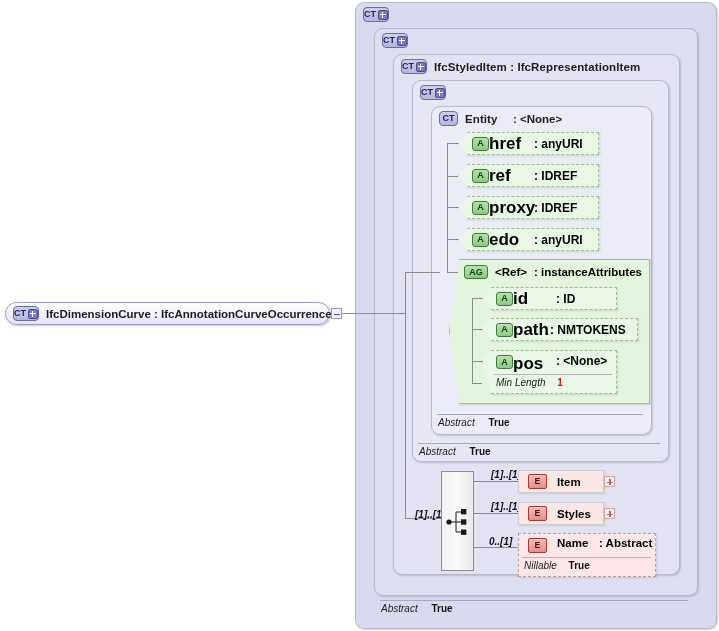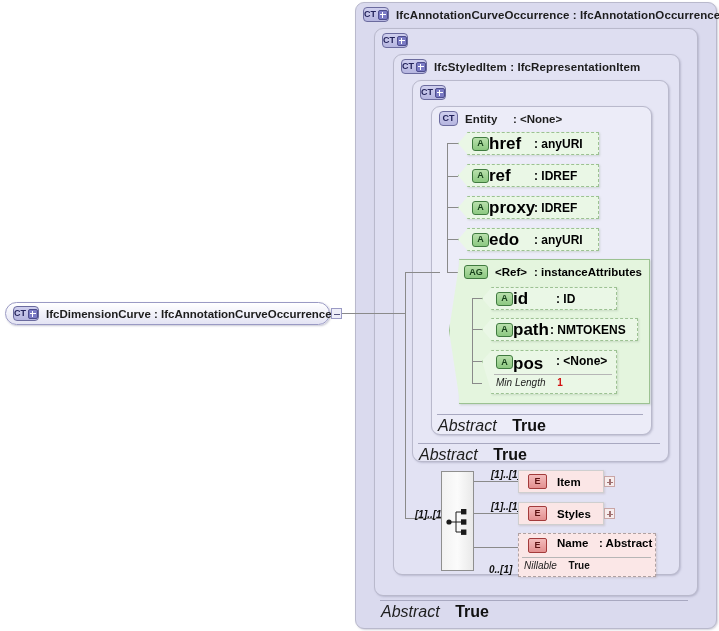--- a/index.html
+++ b/index.html
@@ -191,39 +191,38 @@
     background:linear-gradient(90deg,#f2f2f2,#fbfbfb,#e9e9e9);
     border:1px solid #8f8f8f;
   }
 
   
   .ln{position:absolute;background:#8a8a8a;}
   .lnh{height:1px;}
   .lnv{width:1px;}
 
   
-  .absrow{position:absolute;white-space:nowrap;font-size:16px;text-align:center;}
+  .absrow{position:absolute;white-space:nowrap;font-size:10px;text-align:center;}
   .absrow .k{font-style:italic;color:#1d1d1d;}
   .absrow .v{font-weight:bold;margin-left:11px;color:#111;}
   .absline{position:absolute;height:1px;background:#a8a8c0;}
 
   .mult{position:absolute;font-style:italic;font-size:10px;font-weight:bold;color:#111;white-space:nowrap;}
 </style>
 </head>
 <body>
 
 <div class="ctbox l1" style="left:355px;top:2px;width:362px;height:627px;"></div>
 <div class="ctbox l2" style="left:374px;top:28px;width:324px;height:568px;"></div>
 <div class="ctbox l3" style="left:393px;top:54px;width:287px;height:521px;"></div>
 <div class="ctbox l4" style="left:412px;top:80px;width:257px;height:382px;"></div>
 <div class="ctbox l5" style="left:431px;top:106px;width:221px;height:329px;"></div>
 
 <div class="cthead" style="left:363px;top:5px;height:19px;">
   <span class="icon-ct">CT<i class="pl"></i></span>
-  <span class="ttl">IfcAnnotationCurveOccurrence : IfcAnnotationOccurrence</span>
 </div>
 
 <div class="cthead" style="left:382px;top:31px;height:19px;">
   <span class="icon-ct">CT<i class="pl"></i></span>
 </div>
 
 <div class="cthead" style="left:401px;top:57px;height:19px;">
   <span class="icon-ct">CT<i class="pl"></i></span>
   <span class="ttl">IfcStyledItem : IfcRepresentationItem</span>
 </div>
@@ -374,21 +373,21 @@
 <div class="ln lnh" style="left:474px;top:481px;width:44px;"></div>
 <div class="ln lnh" style="left:474px;top:513px;width:44px;"></div>
 <div class="ln lnh" style="left:474px;top:547px;width:44px;"></div>
 
 <div class="mult" style="left:491px;top:469px;">
   <span>[1]..[1]</span>
 </div>
 <div class="mult" style="left:491px;top:501px;">
   <span>[1]..[1]</span>
 </div>
-<div class="mult" style="left:489px;top:564px;">
+<div class="mult" style="left:489px;top:536px;">
   <span>0..[1]</span>
 </div>
 
 <div class="elem" style="left:518px;top:470px;width:86px;height:23px;">
   <span class="icon-e">E</span>
   <span class="nm">Item</span>
 </div>
 <div class="togglebox plus pink" style="left:604px;top:476px;"></div>
 
 <div class="elem" style="left:518px;top:502px;width:86px;height:23px;">

